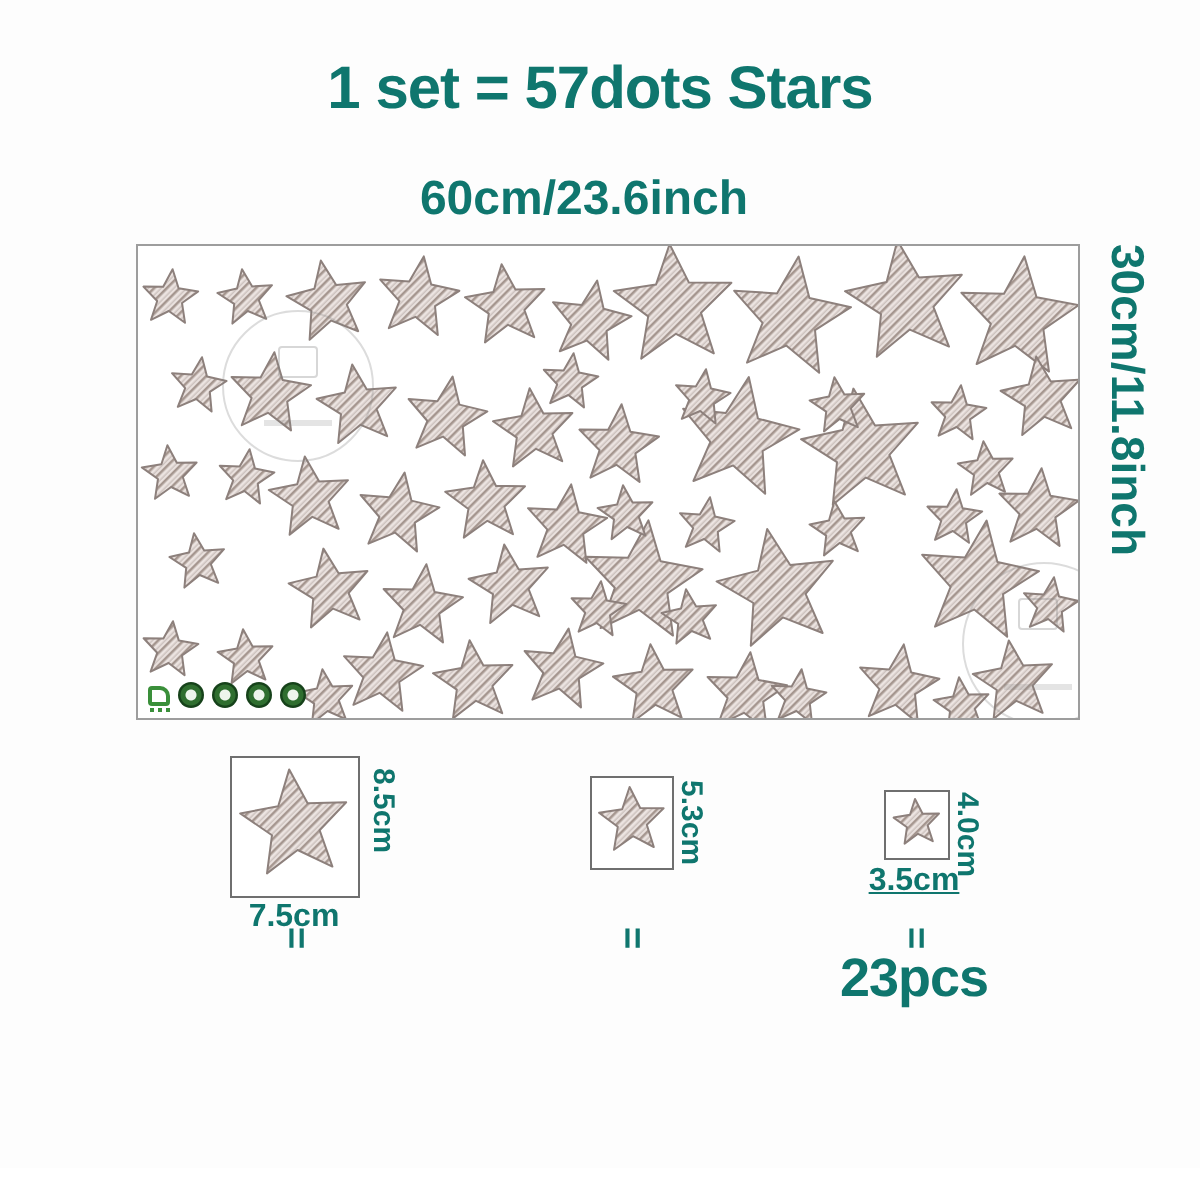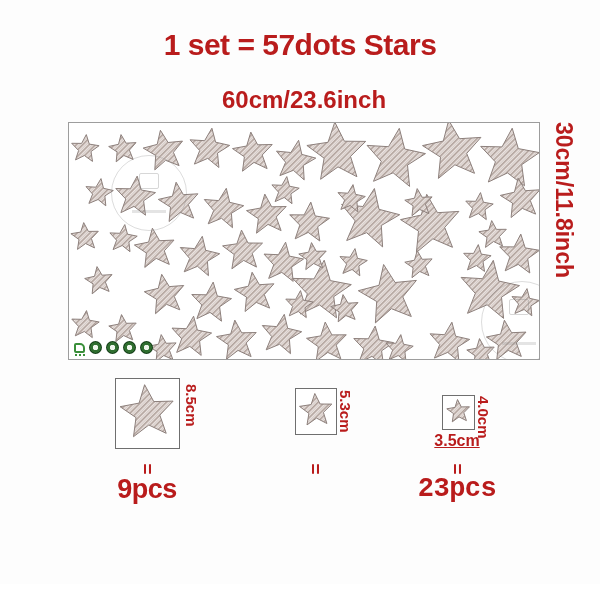--- a/index.html
+++ b/index.html
@@ -1,25 +1,25 @@
 <!DOCTYPE html>
 <html><head>
 <meta charset="utf-8">
 <style>
   html,body{margin:0;padding:0;background:#ffffff;}
   .canvas{
     position:relative;width:600px;height:584px;background:#fdfdfd;overflow:hidden;
-    font-family:"Liberation Sans",sans-serif;color:#b91c1c;
+    font-family:"Liberation Sans",sans-serif;color:#0f766e;
   }
   .page-title{
     position:absolute;top:28px;left:0;width:600px;text-align:center;
     font-size:30px;font-weight:bold;letter-spacing:-0.5px;
   }
   .width-label{
-    position:absolute;top:86px;left:68px;width:472px;text-align:center;
+    position:absolute;top:86px;left:56px;width:472px;text-align:center;
     font-size:24px;font-weight:bold;
   }
   .height-label{
     position:absolute;left:550px;top:122px;height:238px;
     display:flex;align-items:center;
     writing-mode:vertical-rl;font-size:23px;font-weight:bold;
   }
   .sheet{
     position:absolute;left:68px;top:122px;width:470px;height:236px;
     border:1px solid #9d9d9d;background:#ffffff;overflow:hidden;
@@ -135,22 +135,22 @@
     </div>
   </div>
 
   <div class="spec-group" style="left:95px;top:376px;height:140px;">
     <div class="spec-box" style="left:20px;top:2px;width:63px;height:69px;">
       <svg width="63" height="69" viewBox="0 0 63 69">
           <polygon points="28.6,5.7 37.8,22.6 57.1,22.1 43.8,36.1 50.2,54.3 32.8,46.0 17.5,57.7 20.0,38.6 4.1,27.7 23.1,24.1" class="star"></polygon>
         </svg>
     </div>
     <div class="spec-h" style="left:88px;top:8px;">8.5cm</div>
+    <div class="spec-w" style="left:6px;top:74px;width:92px;">7.5cm</div>
     <div class="spec-eq" style="left:6px;top:82px;width:92px;">=</div>
-    <div class="spec-count" style="left:6px;top:98px;width:92px;">9pcs</div>
   </div>
 
   <div class="spec-group" style="left:265px;top:386px;height:130px;">
     <div class="spec-box" style="left:30px;top:2px;width:40px;height:45px;">
       <svg width="40" height="45" viewBox="0 0 40 45">
           <polygon points="18.8,4.5 24.1,15.0 35.8,15.1 27.4,23.4 30.9,34.5 20.5,29.1 11.0,35.9 12.9,24.4 3.5,17.4 15.1,15.6" class="star"></polygon>
         </svg>
     </div>
     <div class="spec-h" style="left:72px;top:4px;">5.3cm</div>
     <div class="spec-eq" style="left:4px;top:72px;width:92px;">=</div>
@@ -158,16 +158,16 @@
 
   <div class="spec-group" style="left:405px;top:392px;height:124px;">
     <div class="spec-box" style="left:37px;top:3px;width:31px;height:33px;">
       <svg width="31" height="33" viewBox="0 0 31 33">
           <polygon points="14.5,3.5 18.3,10.9 26.5,10.8 20.8,16.7 23.4,24.6 16.0,20.9 9.3,25.8 10.5,17.6 3.8,12.8 12.0,11.4" class="star"></polygon>
         </svg>
     </div>
     <div class="spec-h" style="left:70px;top:4px;">4.0cm</div>
     <div class="spec-w" style="left:6px;top:40px;width:92px;text-decoration:underline;">3.5cm</div>
     <div class="spec-eq" style="left:6px;top:66px;width:92px;">=</div>
-    <div class="spec-count" style="left:6px;top:82px;width:92px;font-family:Liberation Mono, monospace;">23pcs</div>
+    <div class="spec-count" style="left:6px;top:82px;width:92px;">23pcs</div>
   </div>
 
 </div>
 
 </body></html>

